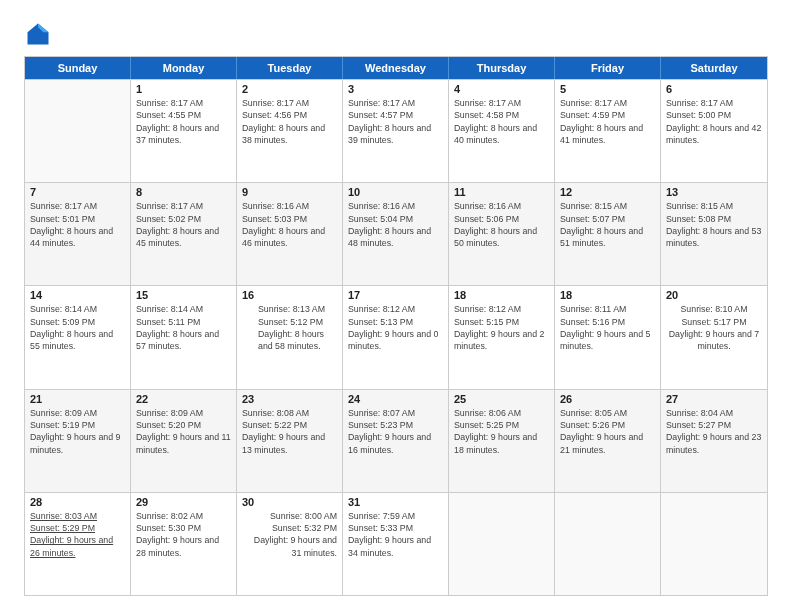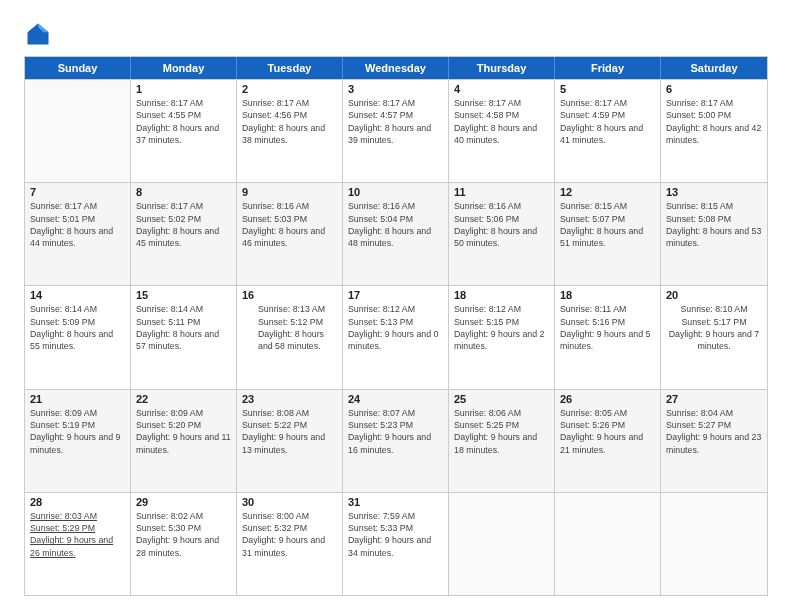--- a/index.html
+++ b/index.html
@@ -319,21 +319,21 @@
 Daylight: 9 hours and 26 minutes.</div>
           </div>
           <div class="cal-cell">
             <div class="day-num">29</div>
             <div class="day-info" style="white-space: pre-line;">Sunrise: 8:02 AM
 Sunset: 5:30 PM
 Daylight: 9 hours and 28 minutes.</div>
           </div>
           <div class="cal-cell">
             <div class="day-num">30</div>
-            <div class="day-info" style="white-space: pre-line;">Sunrise: 8:00 AM
+            <div class="day-info" style="white-space: pre-line; text-align: right;">Sunrise: 8:00 AM
 Sunset: 5:32 PM
 Daylight: 9 hours and 31 minutes.</div>
           </div>
           <div class="cal-cell">
             <div class="day-num">31</div>
             <div class="day-info" style="white-space: pre-line;">Sunrise: 7:59 AM
 Sunset: 5:33 PM
 Daylight: 9 hours and 34 minutes.</div>
           </div>
           <div class="cal-cell empty"></div>

